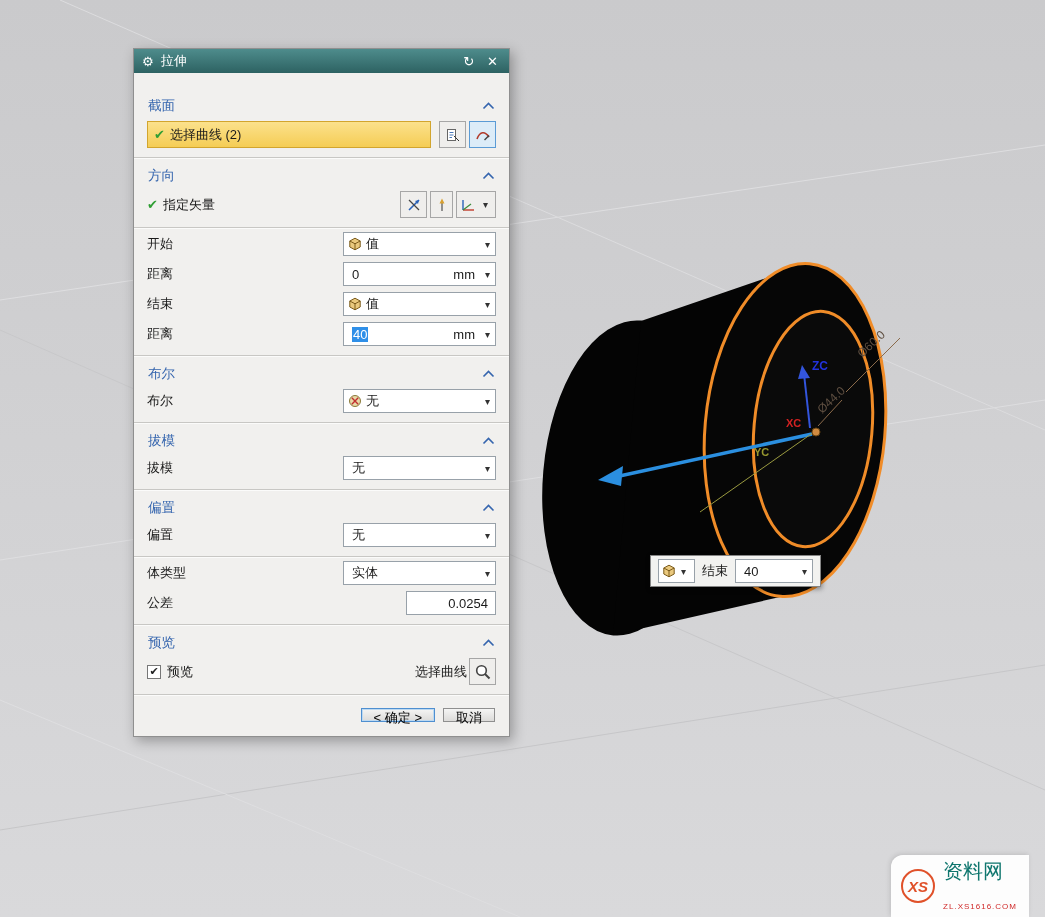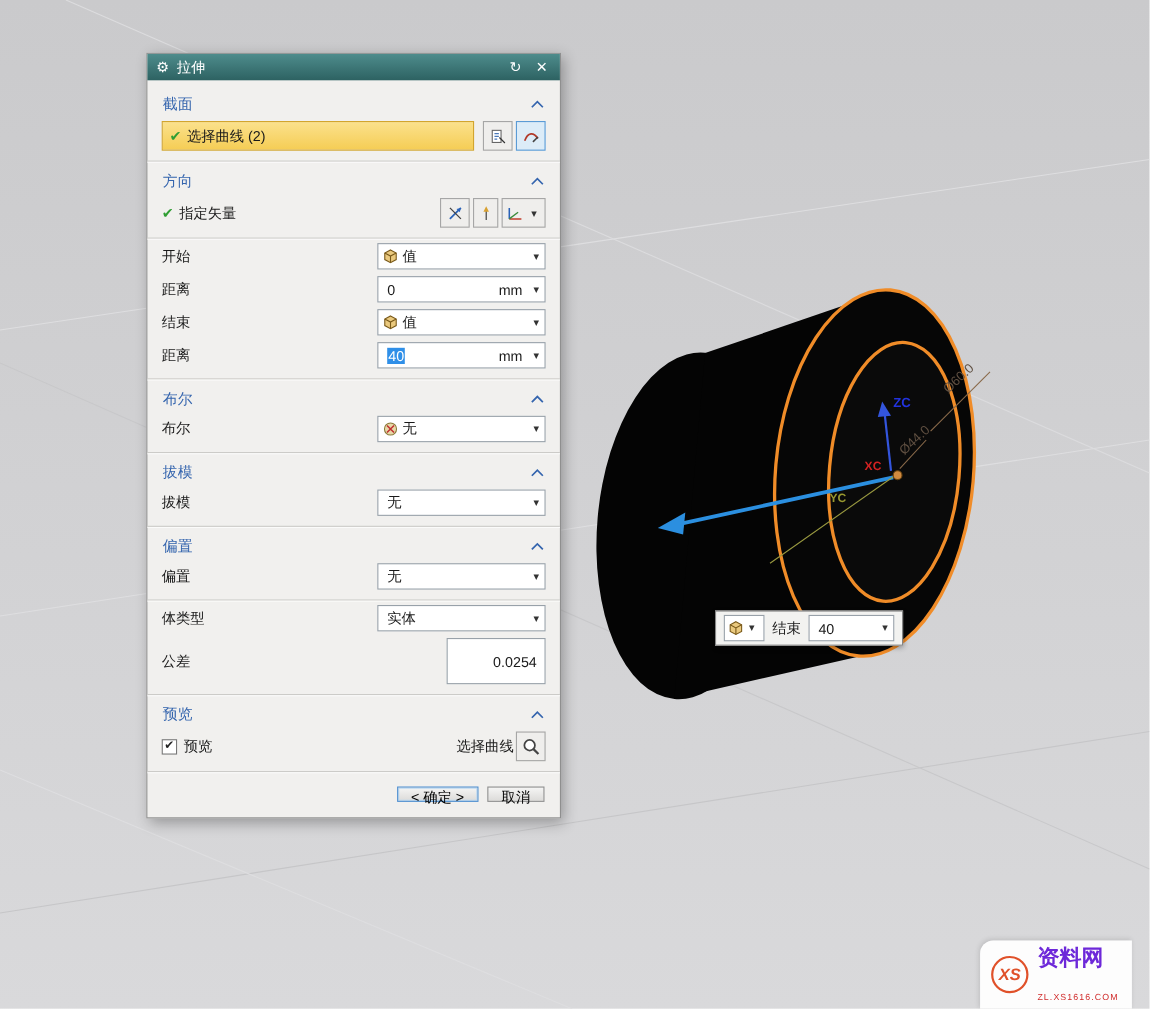--- a/index.html
+++ b/index.html
@@ -17,21 +17,21 @@
   .dialog{
     position:absolute;left:133px;top:48px;width:377px;z-index:2;
     background:#f1f0ee;border:1px solid #8f8f8f;
     box-shadow:3px 4px 12px rgba(0,0,0,.3);
   }
   .titlebar{height:24px;background:linear-gradient(180deg,#4e8c8c,#2d6262);
     display:flex;align-items:center;gap:7px;padding:0 8px;color:#fff}
   .tb-title{font-size:13px}
   .tb-spacer{flex:1}
   .tb-btn{padding:0 3px;cursor:default;font-size:13px}
-  .dlg-body{padding:5px 0 8px}
+  .dlg-body{padding:16px 0 8px}
   .sec-h{display:flex;align-items:center;justify-content:space-between;padding:8px 14px 3px}
   .sec-title{color:#3565ae;font-size:13.5px}
   .row{display:flex;align-items:center;padding:3px 13px;min-height:30px}
   .lbl{flex:1}
   .check{color:#2f9e33;font-weight:bold;margin-right:5px}
   .sel-field{flex:1;height:27px;display:flex;align-items:center;padding:0 6px;
     background:linear-gradient(180deg,#fbe18c,#f5cd55);border:1px solid #d2a52e;margin-right:5px}
   .iconbtn{width:27px;height:27px;background:#efeeec;border:1px solid #a6a6a6;
     display:inline-flex;align-items:center;justify-content:center;margin-left:3px;padding:0}
   .iconbtn.active{background:#dcecf8;border-color:#5b9bd5}
@@ -39,21 +39,21 @@
   .combo-ib{width:40px;justify-content:space-between;padding:0 2px}
   .dd{width:153px;height:24px;background:#fff;border:1px solid #98a1a9;
     display:flex;align-items:center;padding-left:4px}
   .ddtext{flex:1;padding:0 4px;white-space:nowrap;overflow:hidden}
   .ddarrow{width:15px;text-align:center;color:#333;font-size:10px;flex:none}
   .unit{padding:0 5px 0 2px}
   .sel{background:#2f8fe8;color:#fff;padding:0 1px}
   .cb{width:14px;height:14px;border:1px solid #777;background:#fff;
     display:inline-flex;align-items:center;justify-content:center;
     margin-right:6px;font-size:11px;line-height:1;color:#222;flex:none}
-  .tol-input{margin-left:auto;width:90px;height:42px;background:#fff;border:1px solid #98a1a9;
+  .tol-input{margin-left:auto;width:90px;height:24px;background:#fff;border:1px solid #98a1a9;
     display:flex;align-items:center;justify-content:flex-end;padding:0 7px}
   .sep{height:2px;margin-top:6px;border-top:1px solid #c8c7c4;border-bottom:1px solid #fbfbfa}
   .btnrow{display:flex;justify-content:flex-end;gap:8px;padding:12px 14px 6px}
   .btn{height:14px;padding:0 12px;background:linear-gradient(180deg,#f5f5f4,#dcdbd9);
     border:1px solid #8f8f8f;font-size:13px;font-family:inherit}
   .btn.primary{border-color:#4f8fd0;box-shadow:0 0 0 1px #bdd9f1 inset}
 
   
   .minibar{position:absolute;left:650px;top:555px;z-index:1;height:32px;
     display:flex;align-items:center;gap:7px;background:#f2f2f0;border:1px solid #858585;
@@ -61,21 +61,21 @@
   .mb-cube{display:flex;align-items:center;background:#fff;border:1px solid #98a1a9;height:24px;padding:0 3px}
   .mb-value{width:78px}
 
   
   .watermark{position:absolute;right:16px;bottom:0;z-index:3;display:flex;align-items:center;gap:8px;
     background:rgba(255,255,255,.95);border-radius:12px 0 0 0;padding:6px 12px 6px 10px;
     box-shadow:-1px -1px 5px rgba(0,0,0,.12)}
   .wm-logo{width:34px;height:34px;border:2px solid #e0512a;border-radius:50%;flex:none;
     display:flex;align-items:center;justify-content:center;color:#e0512a;
     font-style:italic;font-weight:bold;font-size:15px}
-  .wm-name{color:#6d28d9;font-weight:bold;font-size:20px;line-height:1.05}
+  .wm-name{color:#0f766e;font-weight:normal;font-size:20px;line-height:1.05}
   .wm-url{color:#d02a2a;font-size:8px;letter-spacing:1px;margin-top:20px}
 </style>
 </head>
 <body>
 
 <svg class="scene" width="1045" height="917" viewBox="0 0 1045 917">
   <g fill="none">
     <line x1="0" y1="300" x2="1045" y2="145" stroke="#dedee0"></line>
     <line x1="0" y1="560" x2="1045" y2="400" stroke="#dedee0"></line>
     <line x1="0" y1="830" x2="1045" y2="665" stroke="#c6c6c8"></line>

